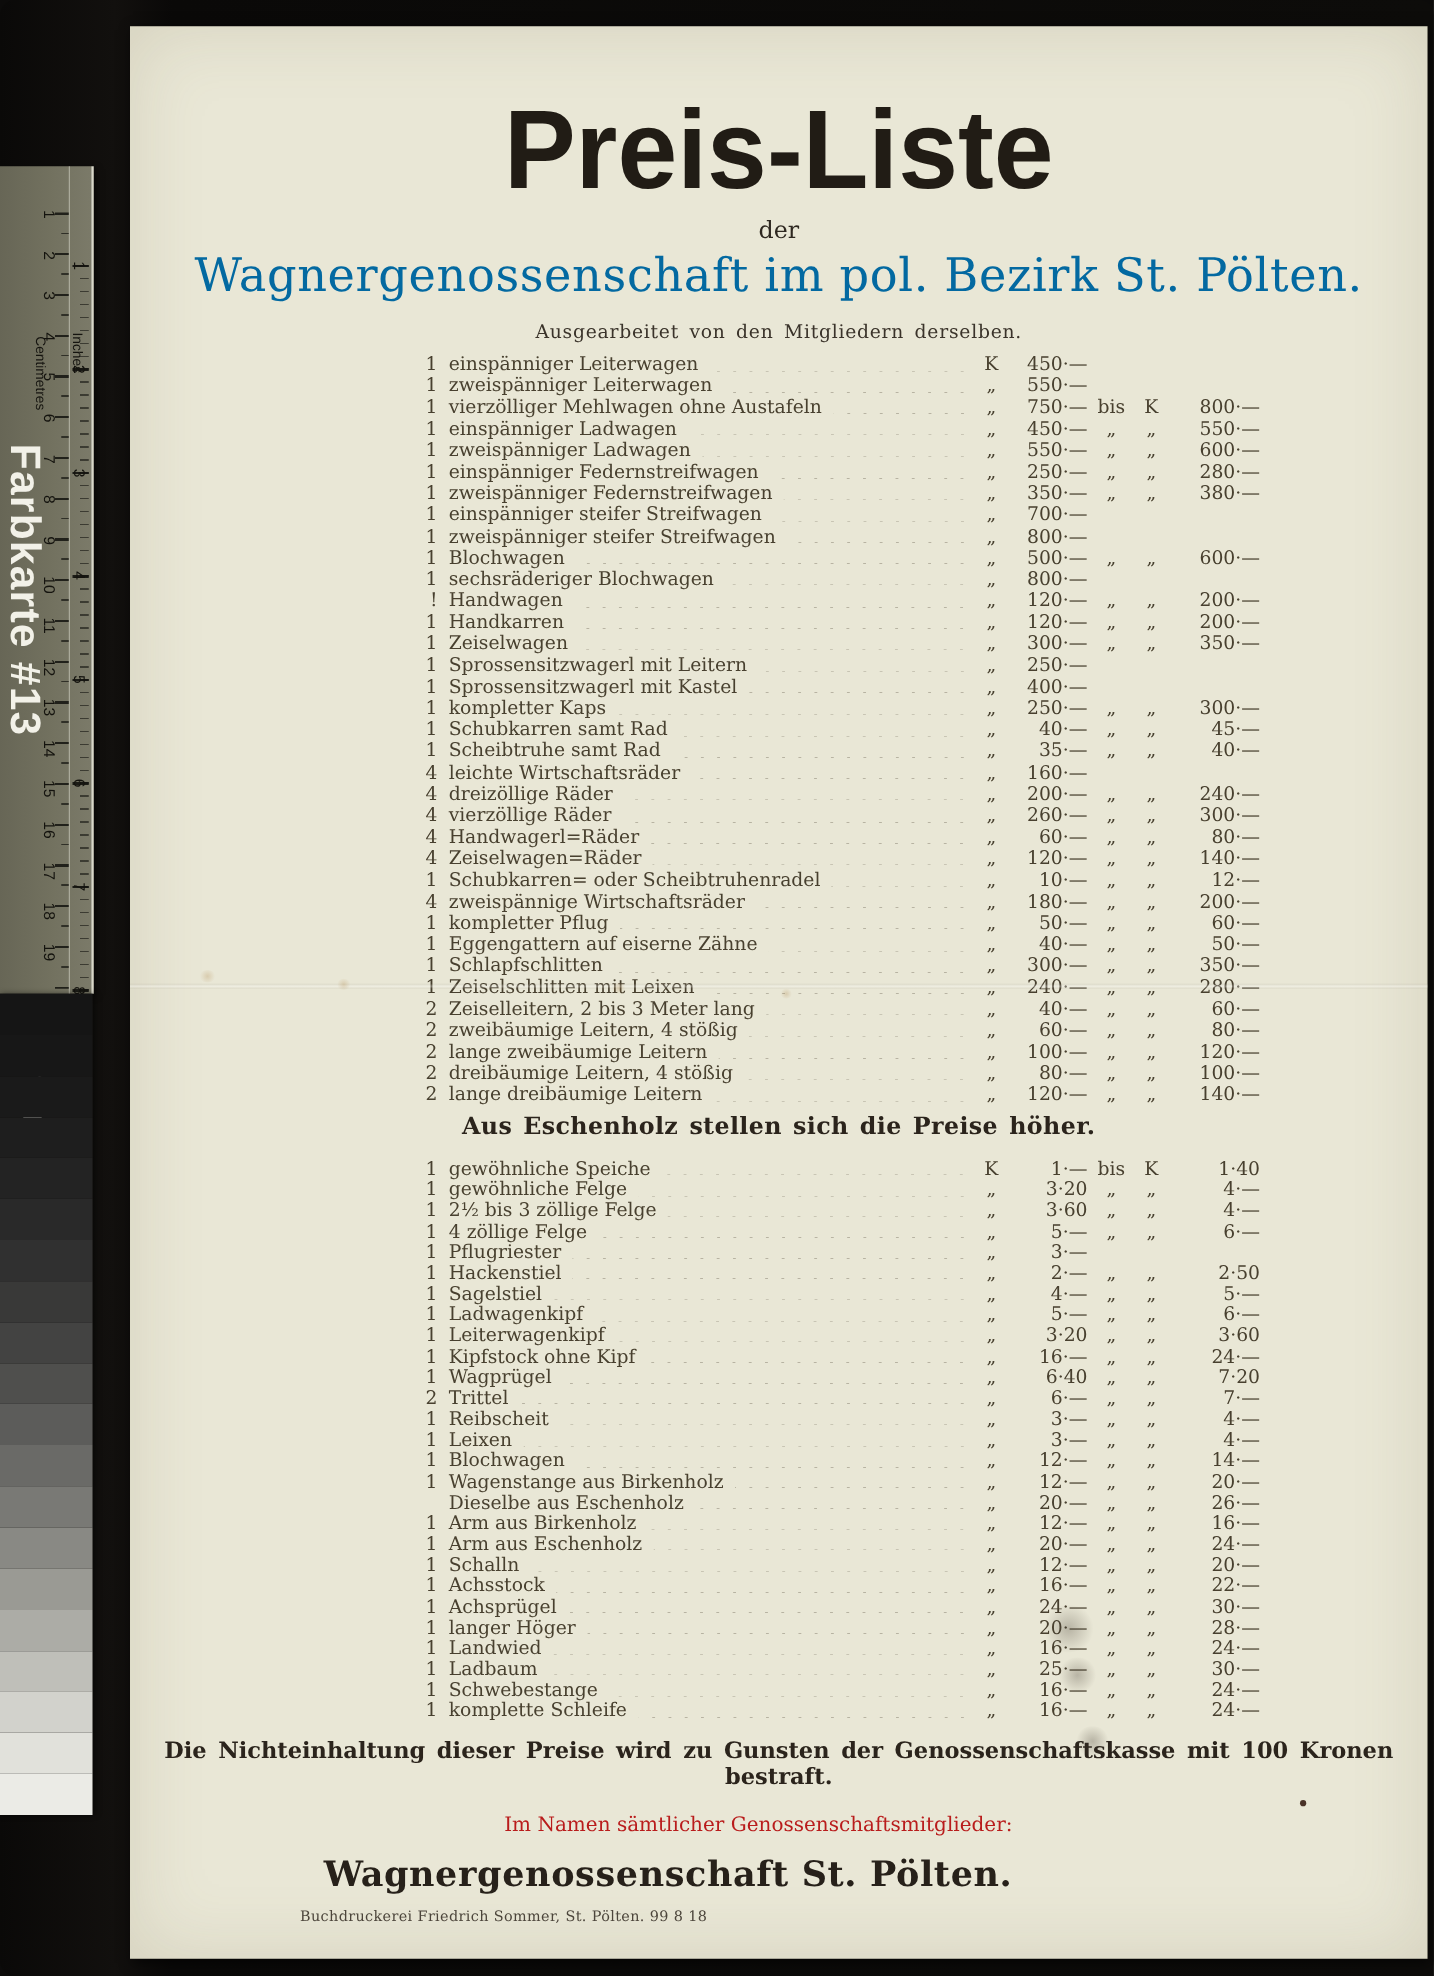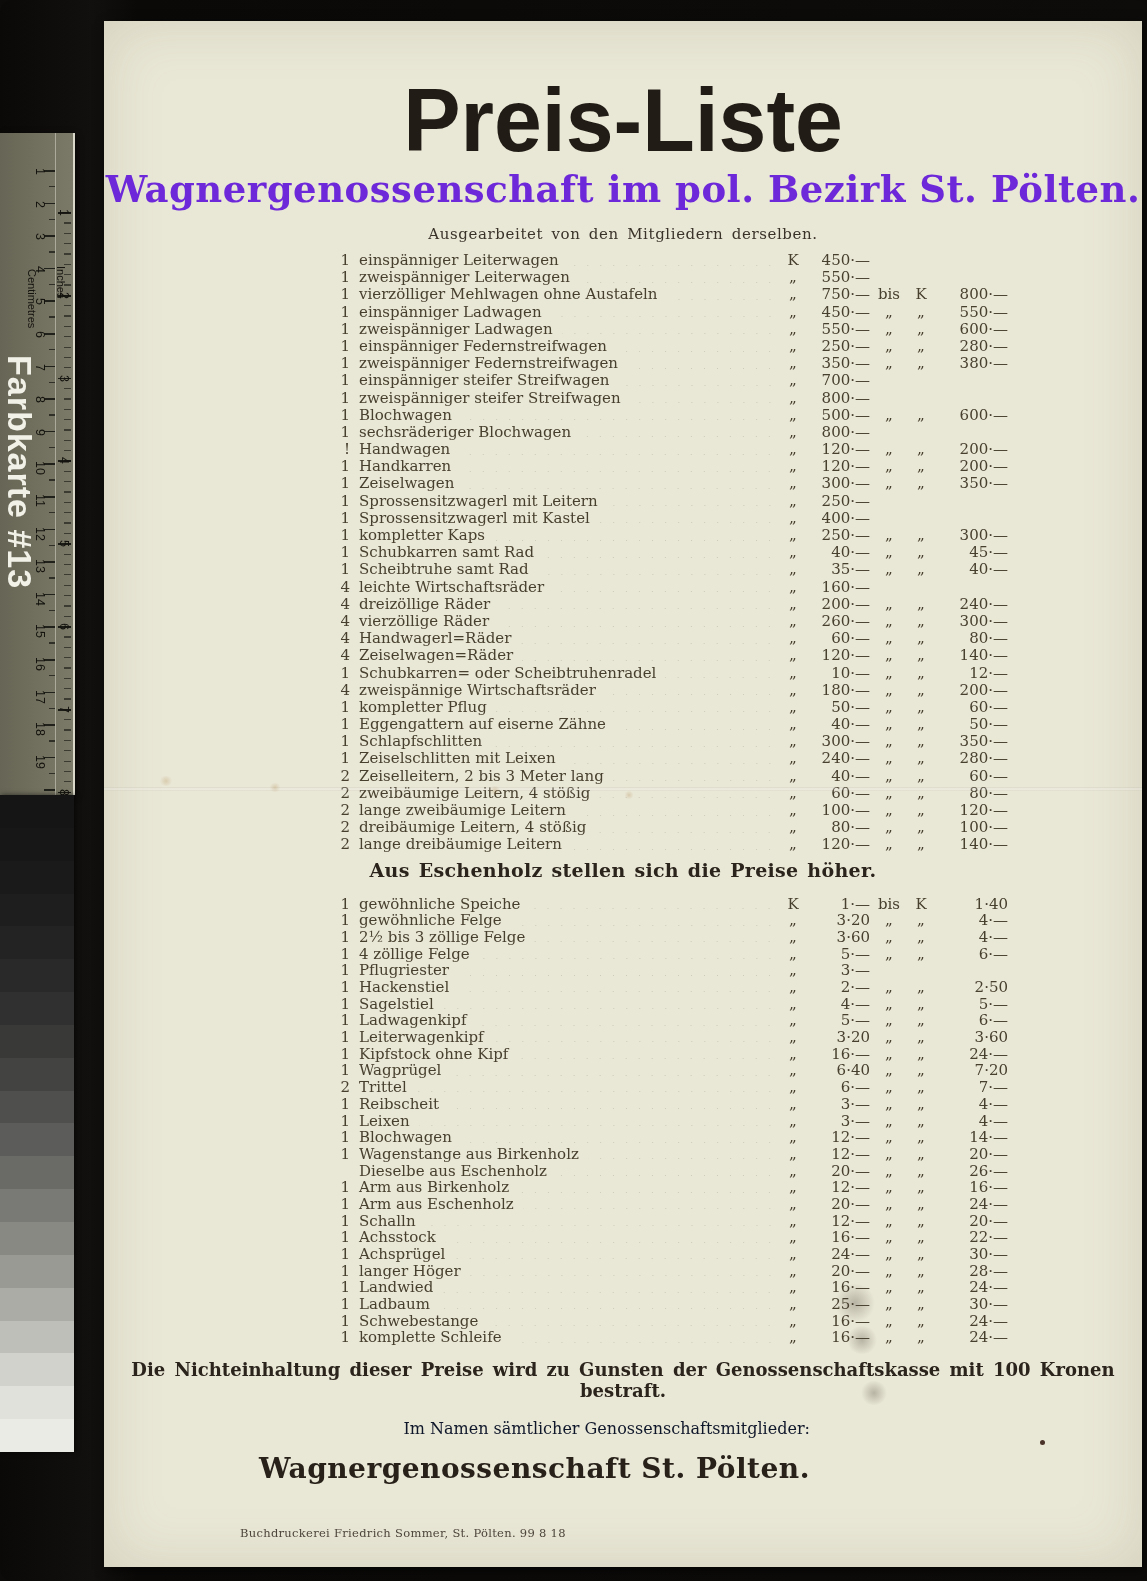--- a/index.html
+++ b/index.html
@@ -12,21 +12,21 @@
   .crease{position:absolute;left:0;top:766px;width:100%;height:4px;
     background:linear-gradient(to bottom,rgba(90,80,60,.10),rgba(255,255,255,.30),rgba(90,80,60,.08));}
   .fox{position:absolute;border-radius:50%;background:radial-gradient(circle,rgba(175,135,75,.28),rgba(175,135,75,0) 70%);}
   .smudge{position:absolute;border-radius:50%;background:radial-gradient(circle,rgba(70,62,50,.30),rgba(70,62,50,0) 70%);}
   .inkdot{position:absolute;width:5px;height:5px;border-radius:50%;background:#4a3328;}
   
   .title{margin:56px 0 0;text-align:center;font-family:"Liberation Sans", sans-serif;
     font-weight:bold;font-size:86px;line-height:1;letter-spacing:0px;color:#211c15;
     transform:scaleY(1.04);}
   .der{text-align:center;font-size:19px;margin-top:10px;color:#2e2820;}
-  .org{text-align:center;font-size:37px;font-weight:bold;color:#6d28d9;margin-top:4px;letter-spacing:.5px;}
+  .org{text-align:center;font-size:37px;font-weight:normal;color:#0369a1;margin-top:4px;letter-spacing:.5px;}
   .prepared{text-align:center;font-size:15px;margin-top:14px;color:#3a332a;letter-spacing:.6px;word-spacing:3px;}
   .sec1title{text-align:center;font-size:30px;font-weight:bold;color:#2b241c;margin-top:16px;letter-spacing:1px;}
   .sec2title{text-align:center;font-size:19px;font-weight:bold;color:#2b241c;margin-top:6px;letter-spacing:.3px;word-spacing:2px;}
   
   .plist{width:676px;margin:8px 0 0 228px;}
   .plist.second{margin-top:14px;}
   .prow{display:flex;align-items:baseline;height:17.2px;font-size:15px;color:#48402f;}
   .plist.second .prow{height:16.7px;}
   .qty{width:18px;text-align:right;flex:none;}
   .item{margin-left:9px;white-space:nowrap;flex:none;}
@@ -36,21 +36,21 @@
   .cur{width:22px;text-align:center;flex:none;}
   .p1{width:66px;text-align:right;flex:none;}
   .s1{width:38px;text-align:center;flex:none;}
   .s2{width:26px;text-align:center;flex:none;}
   .p2{width:74px;text-align:right;flex:none;}
   
   .penalty{text-align:center;font-size:18px;font-weight:bold;color:#2b241c;margin-top:14px;word-spacing:3px;}
   .bottomrow{display:flex;justify-content:space-between;margin:18px 135px 0 155px;align-items:flex-start;}
   .dateline{font-size:17px;color:#3a332a;margin-top:6px;word-spacing:3px;}
   .sigblock{text-align:right;}
-  .sigintro{font-size:16px;color:#0f172a;}
+  .sigintro{font-size:16px;color:#b91c1c;}
   .signame{font-size:28px;font-weight:bold;color:#27211a;margin-top:14px;letter-spacing:.5px;}
   .printer{position:absolute;left:136px;top:1505px;font-size:11.5px;color:#4c453b;letter-spacing:.3px;}
   
   .card{position:absolute;left:0;top:133px;width:73px;height:662px;
     background:linear-gradient(90deg,#64635700,#64635700),linear-gradient(90deg,#676656 0%,#72715f 55%,#7b7a69 100%);
     border-right:2px solid #d9d8c9;box-shadow:1px 2px 6px rgba(0,0,0,.7);}
   .vtext{position:absolute;writing-mode:vertical-rl;white-space:nowrap;}
   .cm-label,.in-label{font-family:"Liberation Sans", sans-serif;font-size:11px;color:#15140f;}
   .cm-label{left:26px;top:136px;}
   .in-label{left:55px;top:133px;}
@@ -77,20 +77,21 @@
     box-shadow:1px 0 5px rgba(0,0,0,.6);}
   .gstep{flex:1;}
 </style>
 </head>
 <body>
 
 <div class="stage">
 
   <div class="paper">
     <div class="title">Preis-Liste</div>
+    <div class="der">der</div>
     <div class="org">Wagnergenossenschaft im pol. Bezirk St. Pölten.</div>
     <div class="prepared">Ausgearbeitet von den Mitgliedern derselben.</div>
 
     <div class="plist">
 
         <div class="prow">
           <span class="qty">1</span>
           <span class="item">einspänniger Leiterwagen</span>
           <span class="leader"></span>
           <span class="cur">K</span>

